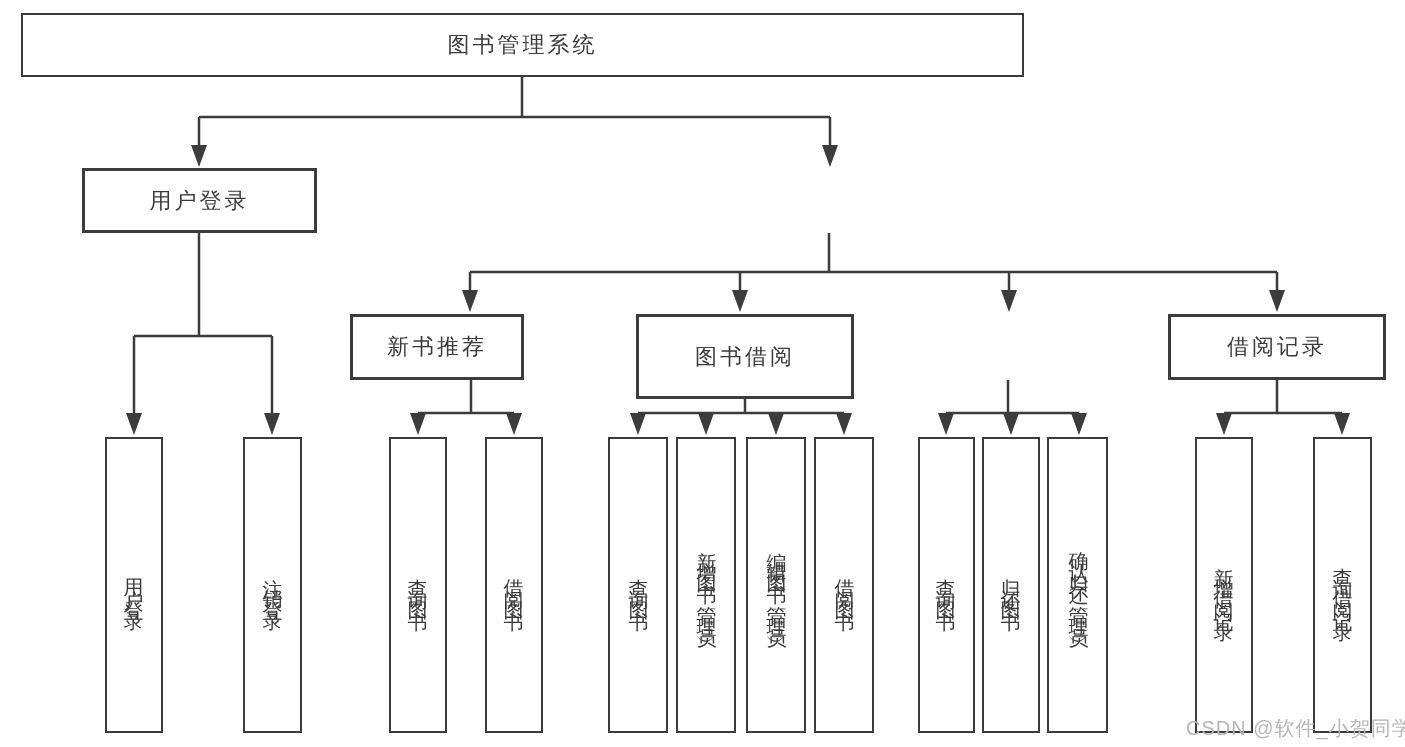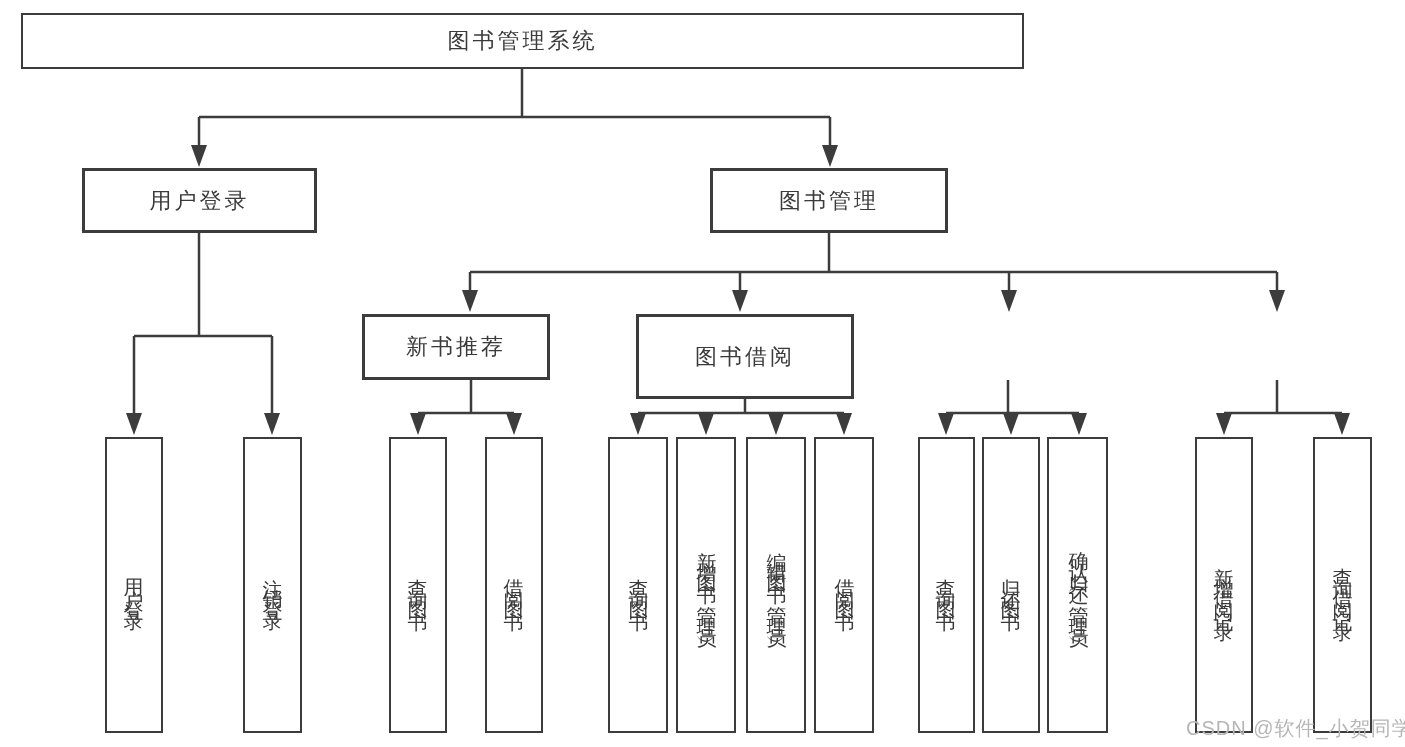--- a/index.html
+++ b/index.html
@@ -87,27 +87,27 @@
       <polygon points="776,435 768,413 784,413"></polygon>
       <polygon points="844,435 836,413 852,413"></polygon>
       <polygon points="946,435 938,413 954,413"></polygon>
       <polygon points="1011,435 1003,413 1019,413"></polygon>
       <polygon points="1079,435 1071,413 1087,413"></polygon>
       <polygon points="1224,435 1216,413 1232,413"></polygon>
       <polygon points="1342,435 1334,413 1350,413"></polygon>
     </g>
   </svg>
 
-  <div class="node root" style="left:21px; top:13px; width:1003px; height:56px;">图书管理系统</div>
+  <div class="node root" style="left:21px; top:13px; width:1003px; height:64px;">图书管理系统</div>
 
   <div class="node" style="left:82px; top:168px; width:235px; height:65px;">用户登录</div>
-  <div class="node" style="left:710px; top:168px; width:238px; height:65px;">图书管理</div>
 
-  <div class="node" style="left:362px; top:314px; width:188px; height:66px;">新书推荐</div>
+  <div class="node" style="left:350px; top:314px; width:174px; height:66px;">新书推荐</div>
   <div class="node" style="left:636px; top:314px; width:218px; height:85px;">图书借阅</div>
+  <div class="node" style="left:1168px; top:314px; width:218px; height:66px;">借阅记录</div>
 
   <div class="node leaf" style="left:105px; top:437px; width:58px; height:296px;">用户登录</div>
   <div class="node leaf" style="left:243px; top:437px; width:59px; height:296px;">注销登录</div>
 
   <div class="node leaf" style="left:389px; top:437px; width:58px; height:296px;">查询图书</div>
   <div class="node leaf" style="left:485px; top:437px; width:58px; height:296px;">借阅图书</div>
 
   <div class="node leaf" style="left:608px; top:437px; width:60px; height:296px;">查询图书</div>
   <div class="node leaf" style="left:676px; top:437px; width:60px; height:296px;">新增图书（管理员）</div>
   <div class="node leaf" style="left:746px; top:437px; width:60px; height:296px;">编辑图书（管理员）</div>

